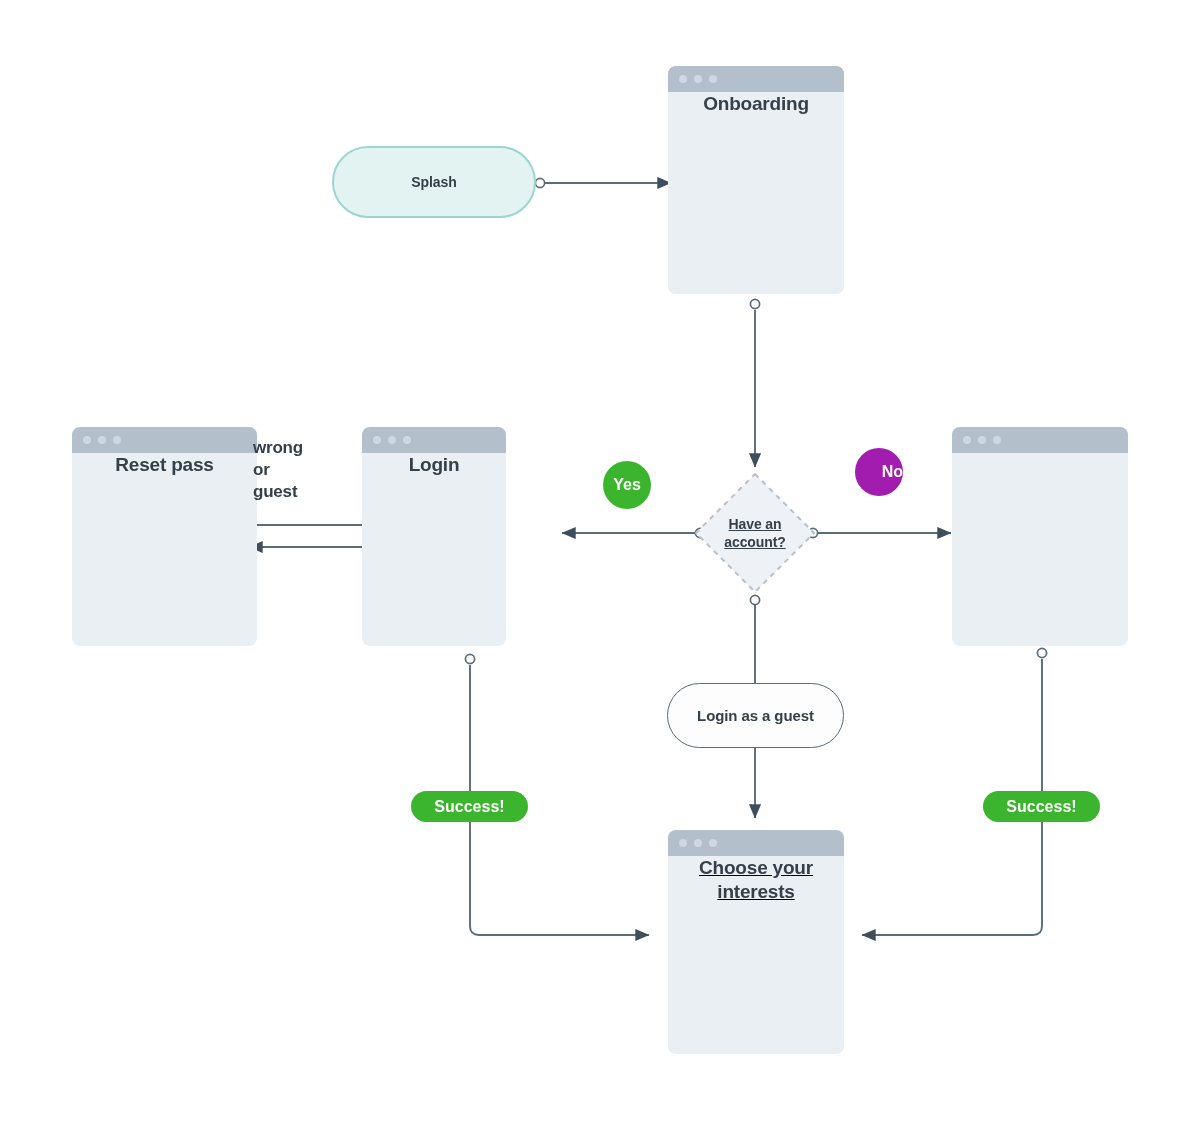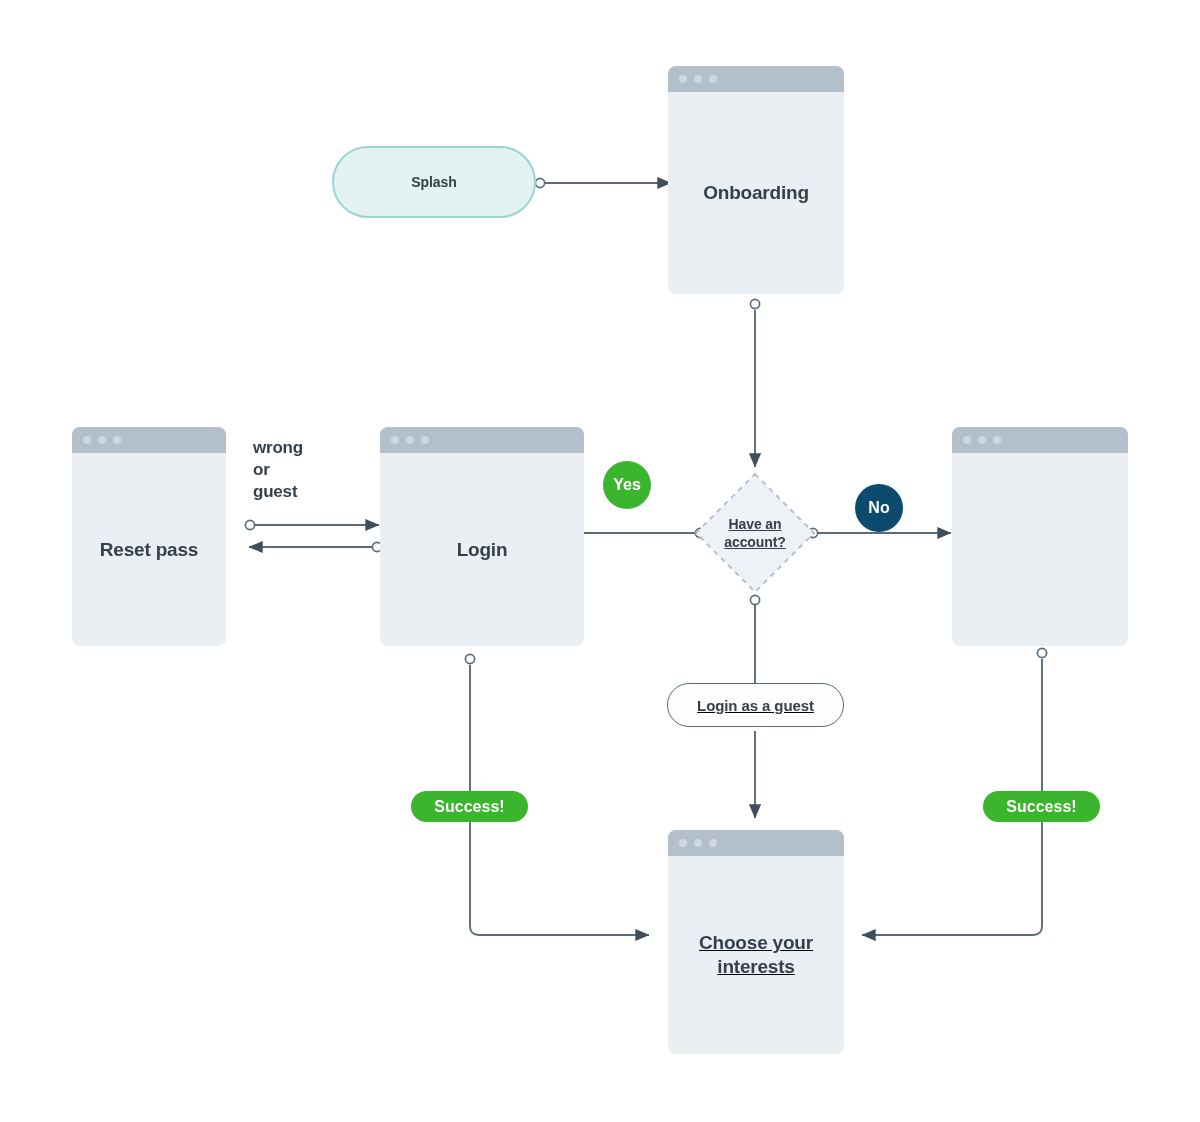--- a/index.html
+++ b/index.html
@@ -50,21 +50,20 @@
   }
   .win-dot {
     width: 8px;
     height: 8px;
     border-radius: 50%;
     background: #cfd8e2;
   }
   .win-body {
     flex: 1;
     display: flex;
-    align-items: center;
     justify-content: center;
     padding: 0 24px;
     border-radius: 24px;
   }
   .win-label {
     font-size: 19px;
     font-weight: bold;
     color: #36404a;
     text-align: center;
     line-height: 1.25;
@@ -240,32 +239,32 @@
     <div class="win-bar">
       <span class="win-dot"></span>
       <span class="win-dot"></span>
       <span class="win-dot"></span>
     </div>
     <div class="win-body">
       <span class="win-label">Onboarding</span>
     </div>
   </div>
 
-  <div class="win" style="left:72px; top:427px; width:154px; height:219px;">
+  <div class="win" style="left:72px; top:427px; width:185px; height:219px;">
     <div class="win-bar">
       <span class="win-dot"></span>
       <span class="win-dot"></span>
       <span class="win-dot"></span>
     </div>
     <div class="win-body">
       <span class="win-label">Reset pass</span>
     </div>
   </div>
 
-  <div class="win" style="left:380px; top:427px; width:204px; height:219px;">
+  <div class="win" style="left:362px; top:427px; width:144px; height:219px;">
     <div class="win-bar">
       <span class="win-dot"></span>
       <span class="win-dot"></span>
       <span class="win-dot"></span>
     </div>
     <div class="win-body">
       <span class="win-label">Login</span>
     </div>
   </div>
 
@@ -296,29 +295,29 @@
       <polygon points="62,3 121,62 62,121 3,62" fill="#eef1f5" stroke="#b9c0ca" stroke-width="2" stroke-dasharray="5 5" stroke-linejoin="round"></polygon>
     </svg>
     <div class="diamond-label">
       <div>
         <span>Have an</span><br>
         <span>account?</span>
       </div>
     </div>
   </div>
 
-  <div class="pill-guest" style="left:667px; top:683px; width:177px; height:44px;text-decoration:underline;">
+  <div class="pill-guest" style="left:667px; top:683px; width:177px; height:65px;">
     <span class="pill-guest-label">Login as a guest</span>
   </div>
 
   <div class="badge-circle" style="left:603px; top:461px; width:48px; height:48px; background:#3cb52e;">
     <span>Yes</span>
   </div>
 
-  <div class="badge-circle" style="left:855px; top:484px; width:48px; height:48px; background:#0c4a6e;">
+  <div class="badge-circle" style="left:855px; top:448px; width:48px; height:48px; background:#a21caf;justify-content:flex-end;">
     <span>No</span>
   </div>
 
   <div class="badge-pill" style="left:411px; top:791px; width:117px; height:31px; background:#3cb52e;">
     <span>Success!</span>
   </div>
 
   <div class="badge-pill" style="left:983px; top:791px; width:117px; height:31px; background:#3cb52e;">
     <span>Success!</span>
   </div>

